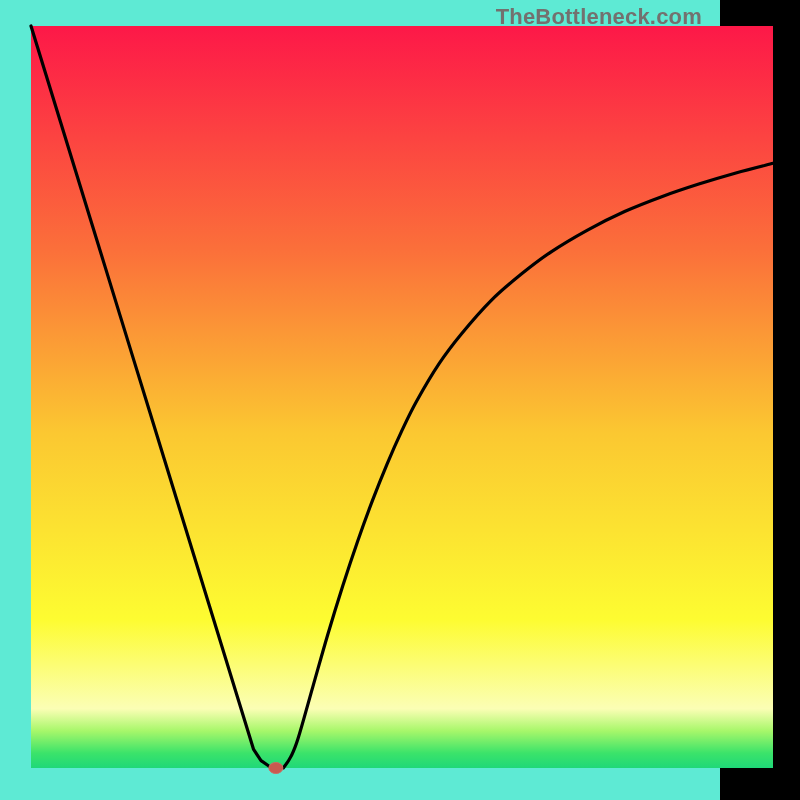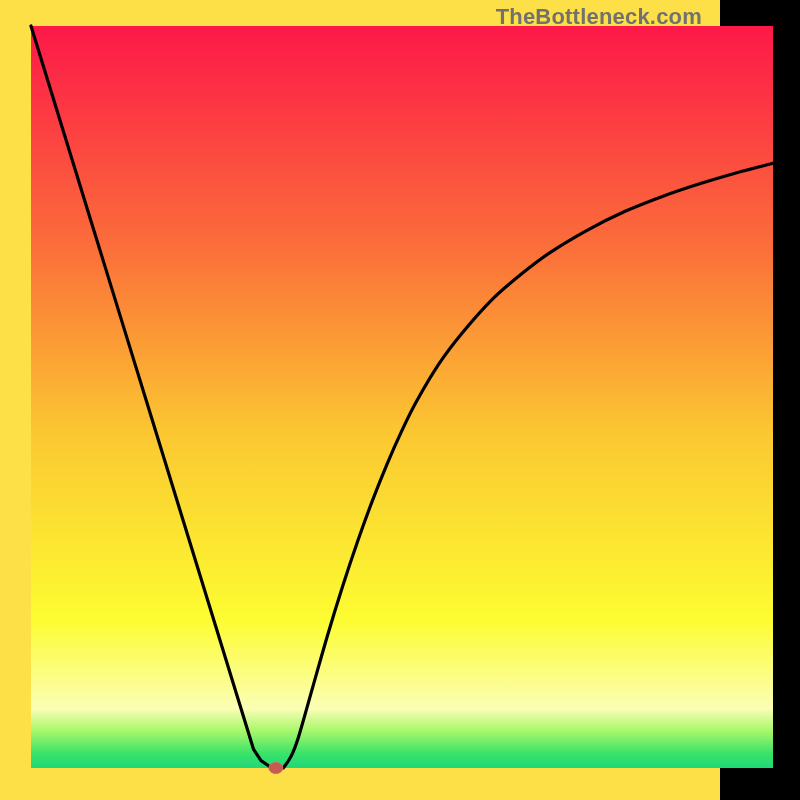--- a/index.html
+++ b/index.html
@@ -7,21 +7,21 @@
     padding: 0;
     width: 800px;
     height: 800px;
     background: #000;
     overflow: hidden;
   }
   .frame {
     position: relative;
     width: 720px;
     height: 800px;
-    background: #fde047;
+    background: #5eead4;
   }
   .watermark {
     position: absolute;
     top: 4px;
     right: 18px;
     font-family: Arial, Helvetica, sans-serif;
     font-size: 22px;
     font-weight: 600;
     color: #73716f;
     letter-spacing: 0.2px;

